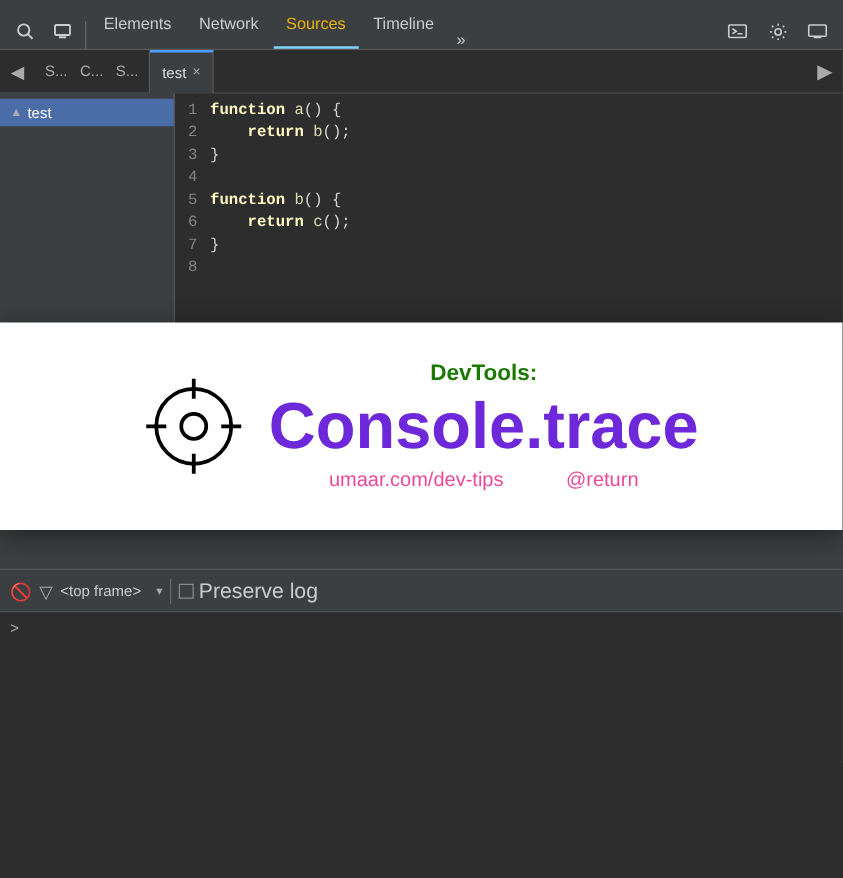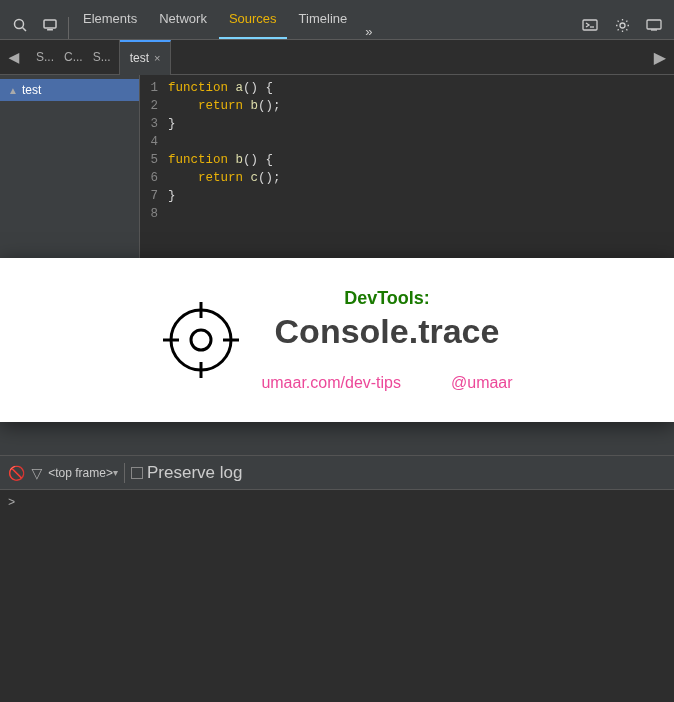--- a/index.html
+++ b/index.html
@@ -181,21 +181,21 @@
       color: #858585;
       padding-right: 10px;
       user-select: none;
       flex-shrink: 0;
     }
     .line-content {
       flex: 1;
       color: #d4d4d4;
       white-space: pre;
     }
-    .kw { color: #eab308; }
+    .kw { color: #fef9c3; font-weight: bold; }
     .fn { color: #dcdcaa; }
 
     
     .overlay {
       position: absolute;
       top: 258px;
       left: 0;
       width: 674px;
       background: #fff;
       z-index: 10;
@@ -214,25 +214,25 @@
     .overlay-text {
       text-align: center;
     }
     .overlay-subtitle {
       font-size: 18px;
       font-weight: bold;
       color: #1a7a00;
       margin-bottom: 4px;
     }
     .overlay-title {
-      font-size: 34px;
+      font-size: 52px;
       font-weight: bold;
-      color: #404040;
+      color: #6d28d9;
       line-height: 1.1;
-      margin-bottom: 24px;
+      margin-bottom: 6px;
     }
     .overlay-desc {
       font-size: 22px;
       font-weight: bold;
       color: #000;
       margin-bottom: 10px;
     }
     .overlay-links {
       display: flex;
       gap: 50px;
@@ -264,21 +264,21 @@
       font-size: 14px;
       cursor: pointer;
     }
     .console-select {
       background: #3c3f41;
       color: #ccc;
       font-size: 12px;
       border: none;
       display: flex;
       align-items: center;
-      gap: 0;
+      gap: 12px;
     }
     .dropdown-arrow {
       color: #aaa;
       font-size: 10px;
     }
     .console-bar-sep {
       width: 1px;
       height: 20px;
       background: #666;
     }
@@ -441,21 +441,21 @@
       <line x1="40" y1="62" x2="40" y2="78" stroke="#000" stroke-width="3"></line>
       <line x1="2" y1="40" x2="18" y2="40" stroke="#000" stroke-width="3"></line>
       <line x1="62" y1="40" x2="78" y2="40" stroke="#000" stroke-width="3"></line>
     </svg>
   </div>
   <div class="overlay-text">
     <div class="overlay-subtitle">DevTools:</div>
     <div class="overlay-title">Console.trace</div>
     <div class="overlay-links">
       <a class="overlay-link" href="#">umaar.com/dev-tips</a>
-      <a class="overlay-link" href="#">@umaar</a>
+      <a class="overlay-link" href="#">@return</a>
     </div>
   </div>
 </div>
 
 <div class="console-bar">
   <div class="console-bar-icon">🚫</div>
   <div class="console-bar-icon">▽</div>
   <div class="console-select">
     <span>&lt;top frame&gt;</span>
     <span class="dropdown-arrow">▾</span>

